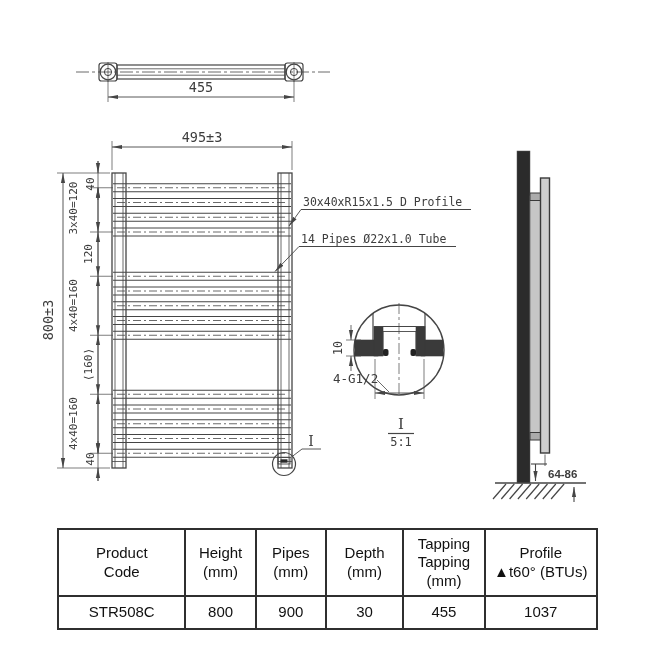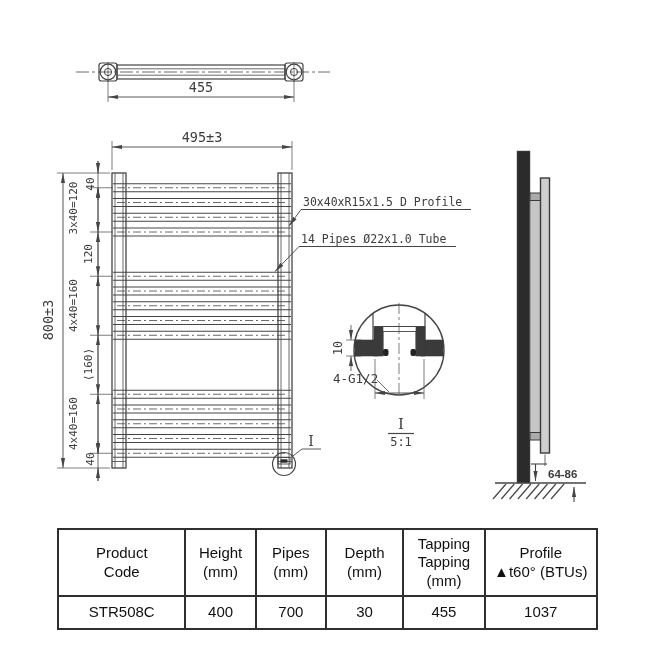--- a/index.html
+++ b/index.html
@@ -260,22 +260,22 @@
         <div>Tapping</div>
         <div>(mm)</div>
       </th>
       <th>
         <div>Profile</div>
         <div>▲t60° (BTUs)</div>
       </th>
     </tr>
     <tr>
       <td>STR508C</td>
-      <td>400</td>
-      <td>700</td>
+      <td>800</td>
+      <td>900</td>
       <td>30</td>
       <td>455</td>
       <td>1037</td>
     </tr>
   </tbody>
       </table>
 </div>
 
 </div>
 

